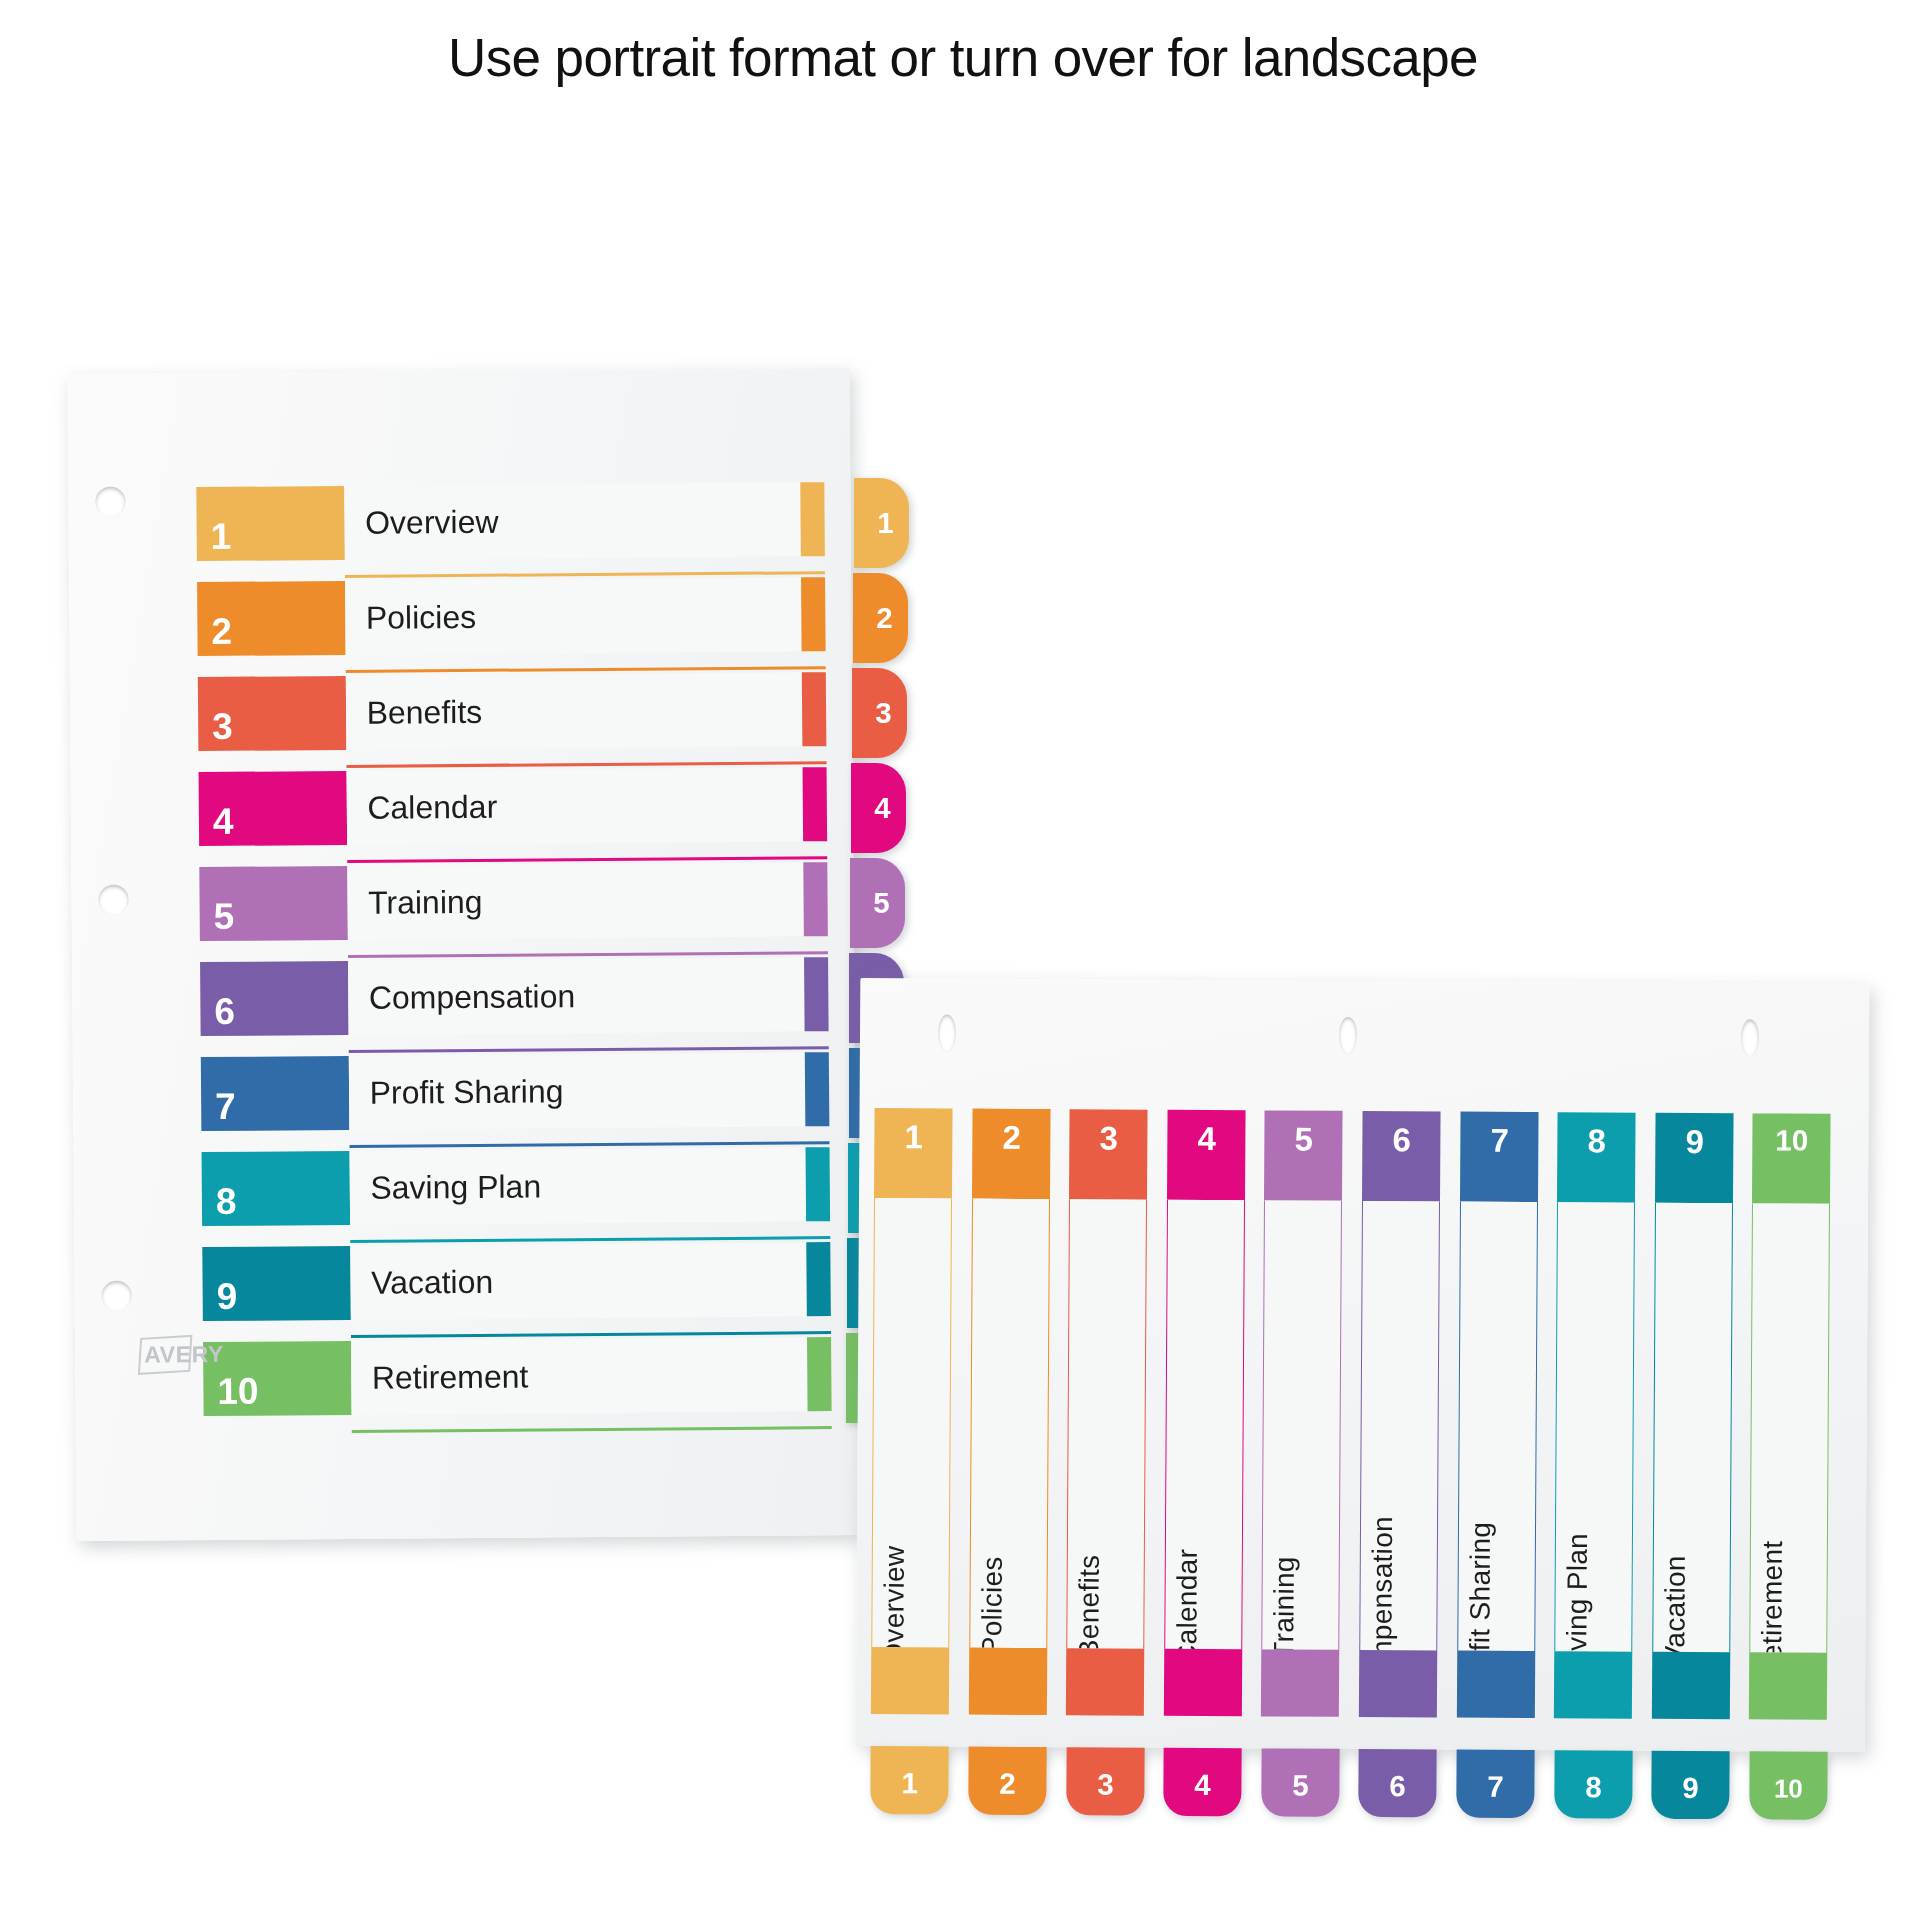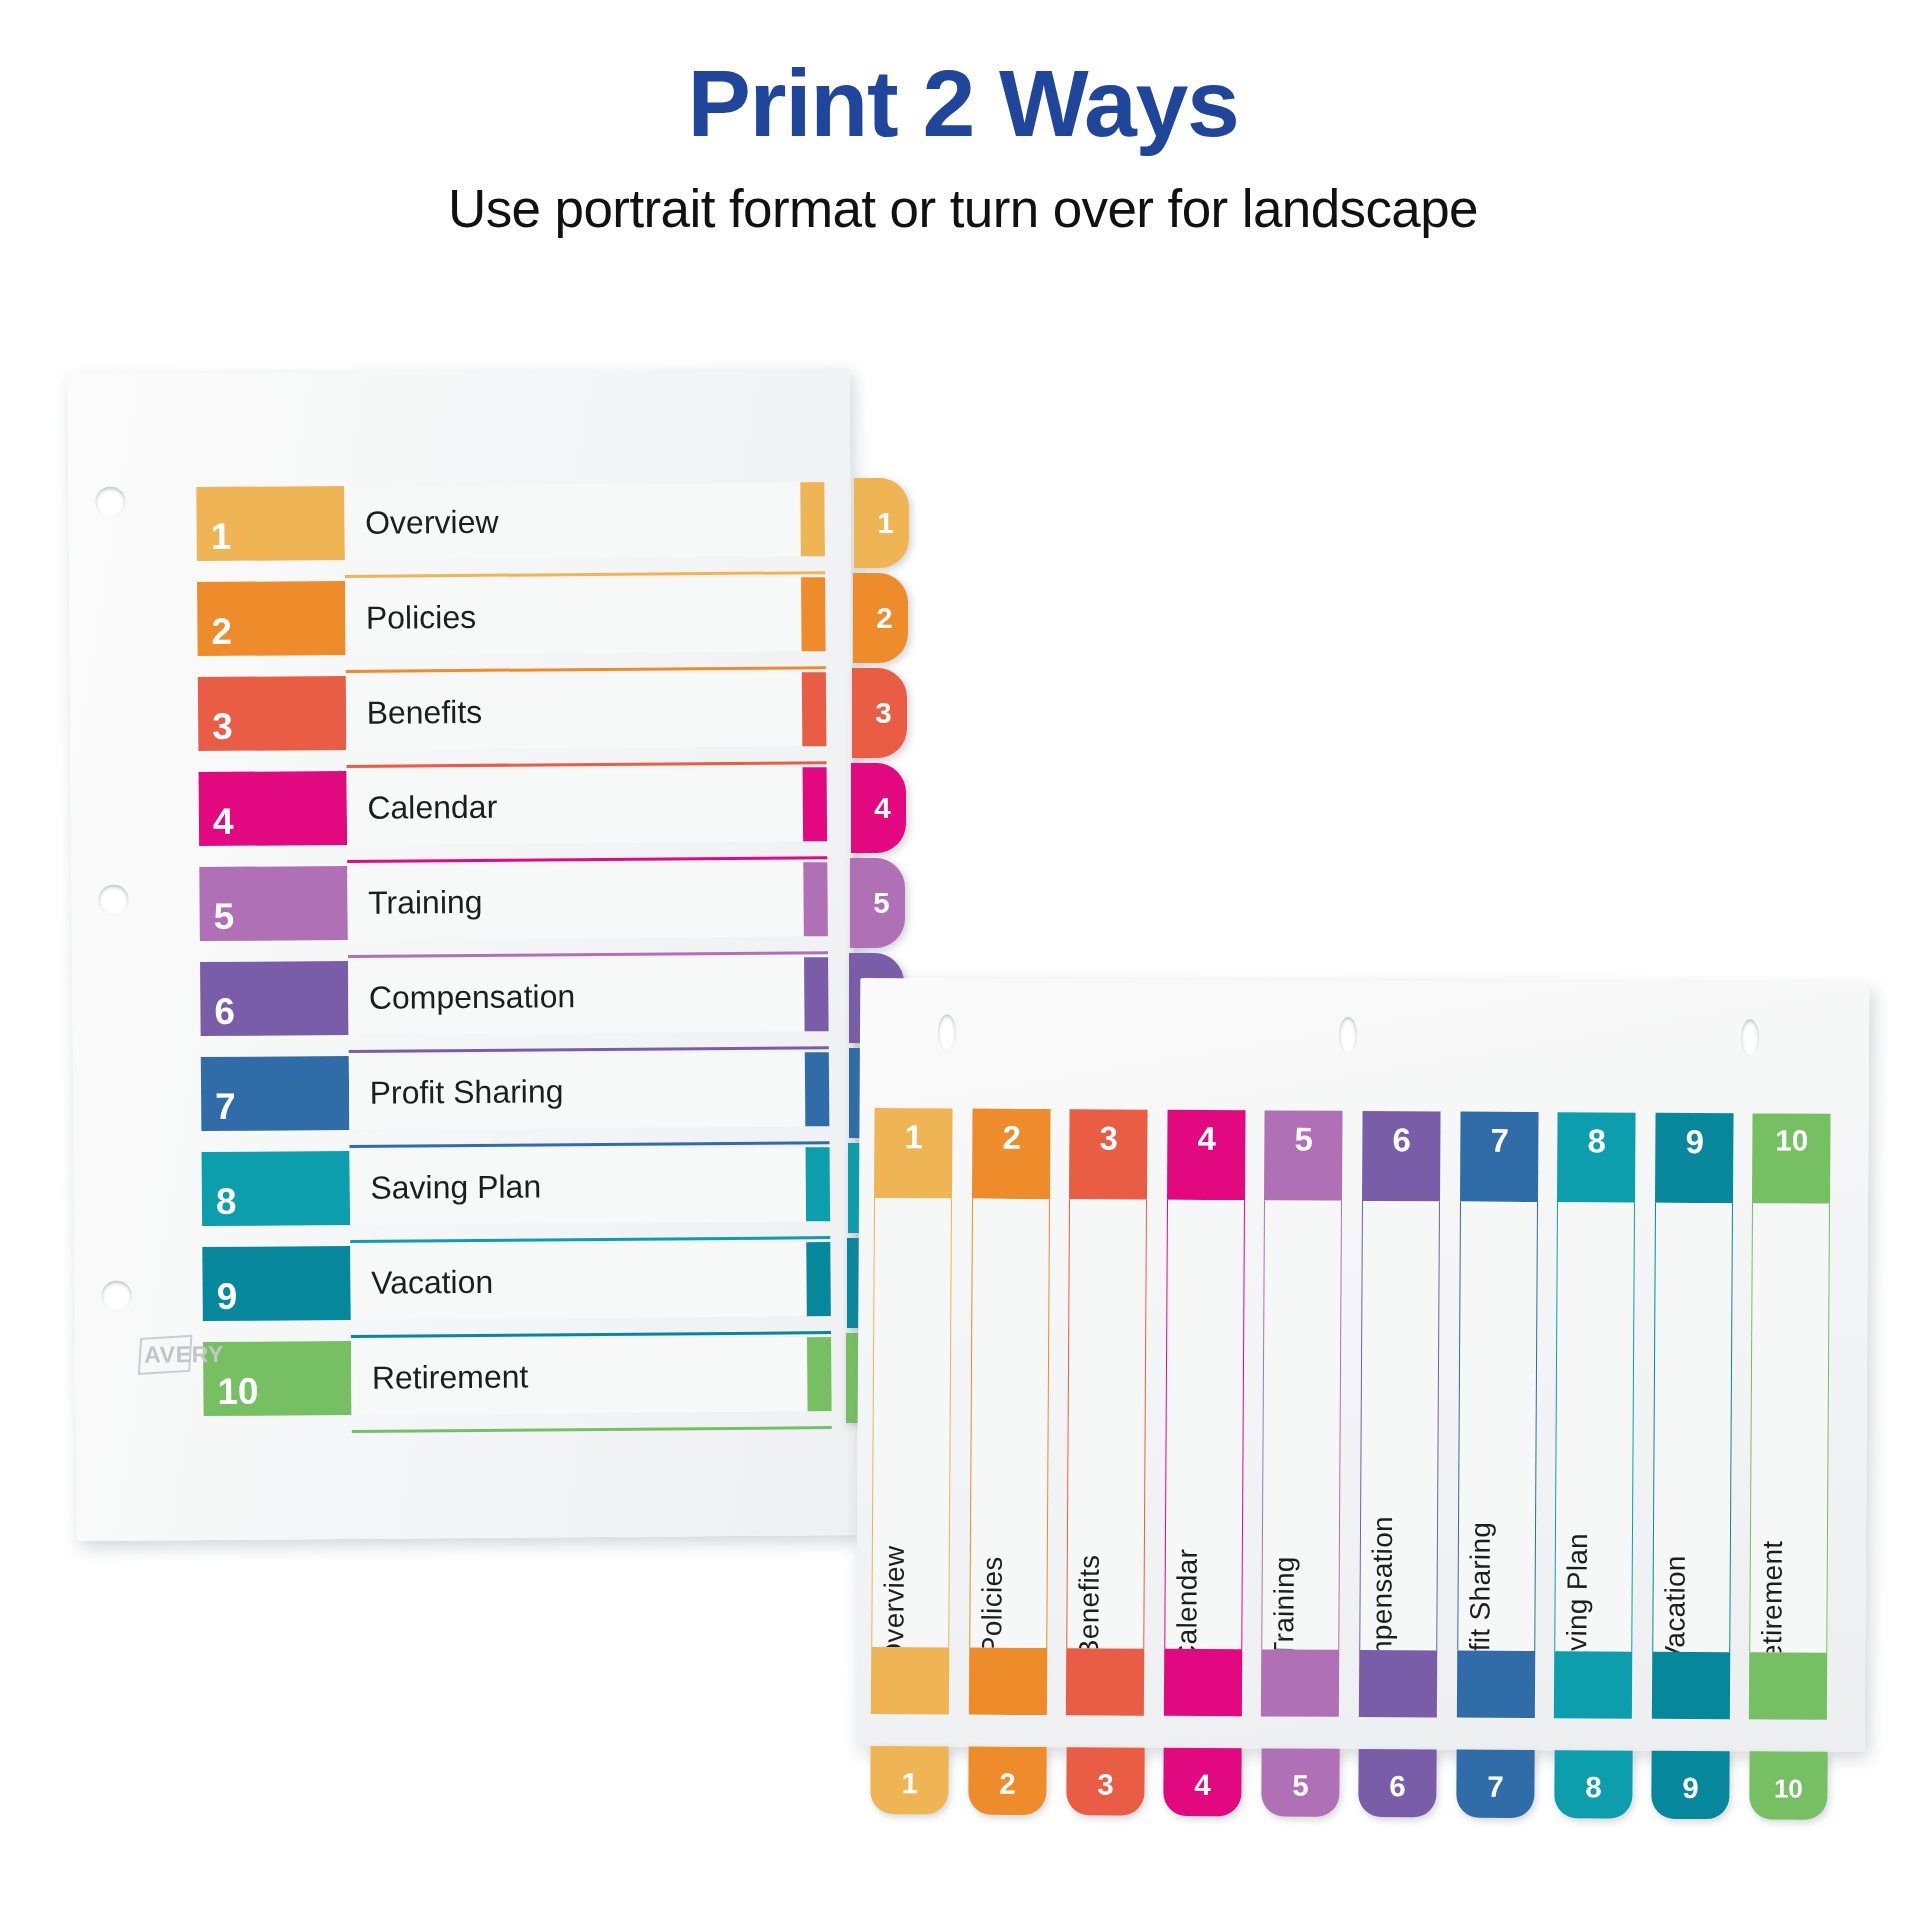--- a/index.html
+++ b/index.html
@@ -175,21 +175,20 @@
     display:flex;align-items:center;justify-content:center;
     box-shadow:1.9px 3.2px 7.7px rgba(110,118,125,.30);
     box-sizing:border-box;padding-top:6.4px;
   }
   .l-tab.small{font-size:26px;}
 </style>
 </head>
 <body>
 
 <div id="header">
-  <h1 id="headline">Print 2 Ways</h1>
   <p id="subhead">Use portrait format or turn over for landscape</p>
 </div>
 
 <div id="portrait-sheet">
   <div class="p-hole" id="p-hole-1"></div>
   <div class="p-hole" id="p-hole-2"></div>
   <div class="p-hole" id="p-hole-3"></div>
 
   <div id="p-rows">
       <div class="p-row">

